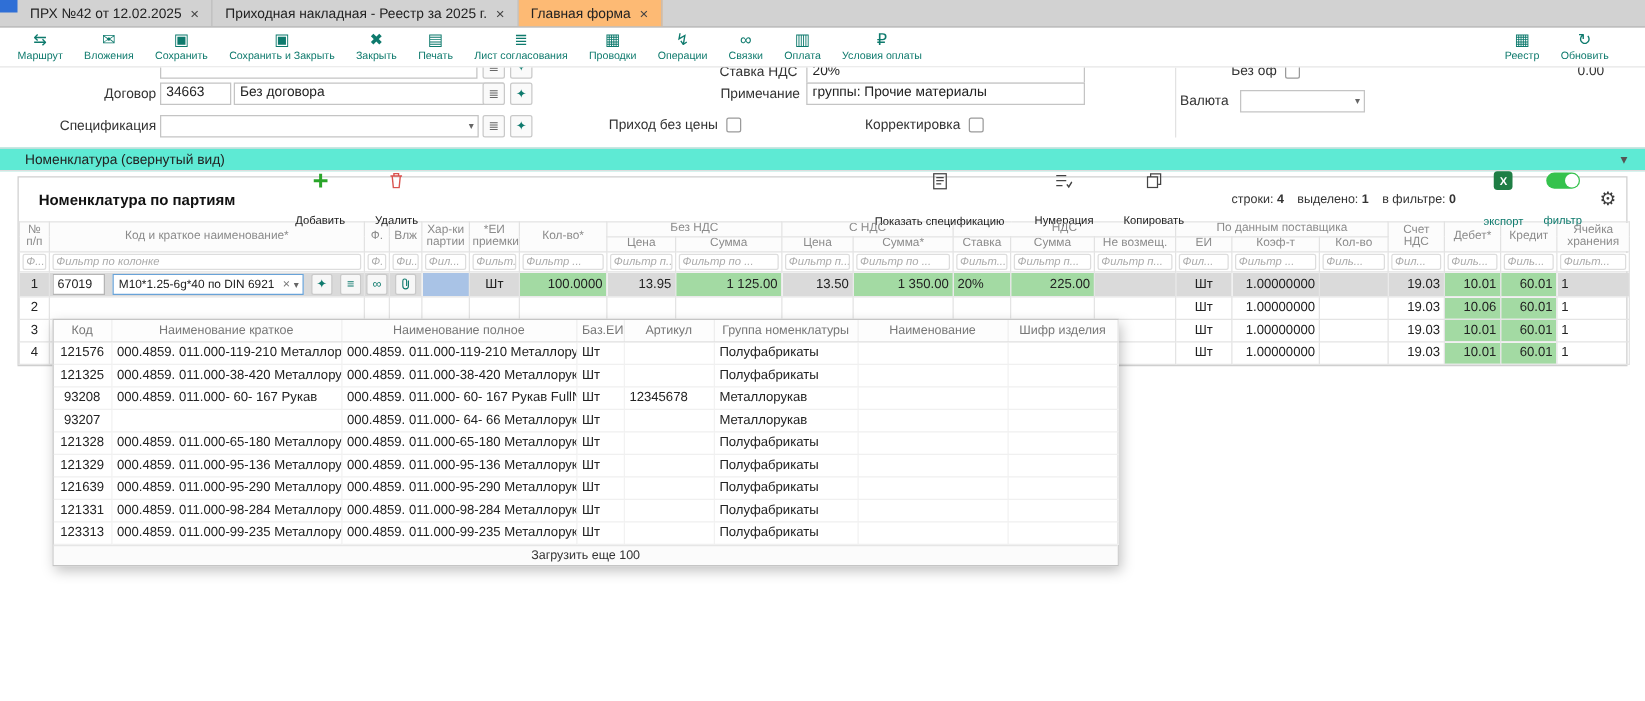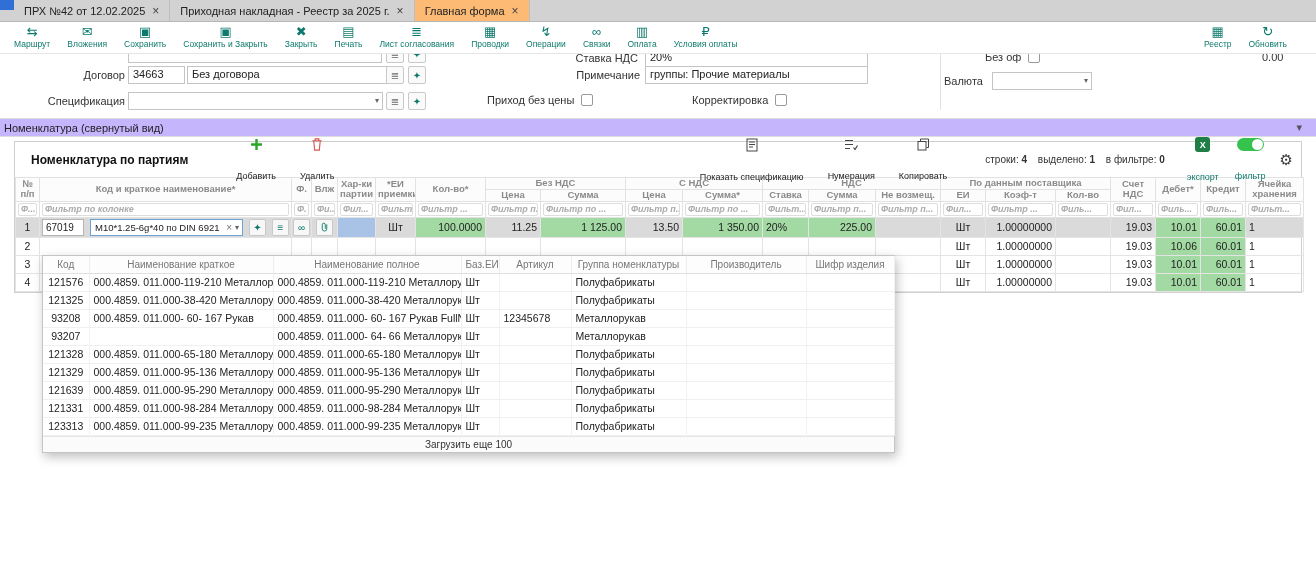--- a/index.html
+++ b/index.html
@@ -38,23 +38,23 @@
   .sqb{position:absolute;width:18px;height:18px;border:1px solid #c9c9c9;background:#fafafa;
        border-radius:2px;display:flex;align-items:center;justify-content:center;
        color:#0e7a6d;font-size:10px}
   .cbrow{position:absolute;color:#333;font-size:11px;display:flex;align-items:center}
   .cb{display:inline-block;width:12px;height:12px;border:1px solid #9a9a9a;background:#fff;
       margin-left:7px;border-radius:2px}
   .vdiv{position:absolute;top:0;bottom:4px;width:1px;background:#e2e2e2}
   .fval{position:absolute;color:#333;font-size:11px}
 
   
-  .sectionbar{position:absolute;top:118px;left:0;right:0;height:19px;background:#c4b5fd;
+  .sectionbar{position:absolute;top:118px;left:0;right:0;height:19px;background:#5eead4;
               border-top:1px solid #ddd;border-bottom:1px solid #ddd;display:flex;
-              align-items:center;padding:0 14px 0 4px;font-size:11px;color:#222}
+              align-items:center;padding:0 14px 0 20px;font-size:11px;color:#222}
   .sectionbar .chev{margin-left:auto;color:#555;font-size:11px}
 
   
   .panel{position:absolute;top:141px;left:14px;width:1288px;border:1px solid #cfcfcf;background:#fff}
   .phead{height:35px;display:flex;align-items:center;padding:0 8px 0 16px}
   .ptitle{font-weight:bold;font-size:12px;color:#111;margin-right:48px;white-space:nowrap}
   .pbtn{display:flex;flex-direction:column;align-items:center;margin-right:24px;
         font-size:9px;color:#222;white-space:nowrap}
   .pbtn .plb{line-height:10px;margin-top:20px}
   .pbtn.teal .plb{color:#0e7a6d}
@@ -63,21 +63,21 @@
   .stats b{font-weight:bold;margin-right:8px}
   .xls{width:15px;height:15px;background:#1f7e45;color:#fff;font-weight:bold;font-size:9px;
        display:flex;align-items:center;justify-content:center;border-radius:3px}
   .toggle{width:27px;height:13px;background:#35c24d;border-radius:7px;position:relative}
   .toggle::after{content:"";position:absolute;right:1px;top:1px;width:11px;height:11px;
                  background:#fff;border-radius:50%}
   .gear{color:#3a3a3a;font-size:15px;margin-left:8px;line-height:15px}
 
   
   table.grid{border-collapse:collapse;table-layout:fixed;width:1286px;font-size:10.5px}
-  .grid th{border:1px solid #e2e2e2;background:#fcfcfc;color:#8b8b8b;font-weight:bold;
+  .grid th{border:1px solid #e2e2e2;background:#fcfcfc;color:#8b8b8b;font-weight:normal;
            font-size:9.5px;padding:0 2px;text-align:center;line-height:1.15;overflow:hidden}
   .grid th.fcell{padding:1px 2px;background:#fff}
   .grid td{border:1px solid #e4e4e4;padding:1px 3px;overflow:hidden;white-space:nowrap;height:18px}
   tr.sel td{background:#dadada}
   td.g{background:#a3daa3 !important}
   td.harki{background:#a9c3e6 !important}
   td.rt{text-align:right}
   td.ct{text-align:center}
   .fin{height:13px;border:1px solid #ddd;border-radius:2px;color:#ababab;font-style:italic;
        font-size:9px;text-align:left;padding:0 2px;overflow:hidden;white-space:nowrap;background:#fff}
@@ -472,21 +472,21 @@
         <td class="iconcell">
           <span class="mini">
             <svg width="9" height="12" viewBox="0 0 10 12">
                 <path d="M7.5 3v5a2.5 2.5 0 0 1-5 0V3.5a1.7 1.7 0 0 1 3.4 0V8" fill="none" stroke="#0e7a6d"></path>
               </svg>
           </span>
         </td>
         <td class="harki"></td>
         <td class="ct">Шт</td>
         <td class="rt g">100.0000</td>
-        <td class="rt">11.25</td>
+        <td class="rt">13.95</td>
         <td class="rt g">1 125.00</td>
         <td class="rt">13.50</td>
         <td class="rt g">1 350.00</td>
         <td class="g">20%</td>
         <td class="rt g">225.00</td>
         <td></td>
         <td class="ct">Шт</td>
         <td class="rt">1.00000000</td>
         <td></td>
         <td class="rt">19.03</td>
@@ -580,21 +580,21 @@
         <col style="width: 88px;">
       </colgroup>
     <thead id="phead2">
         <tr>
           <th>Код</th>
           <th>Наименование краткое</th>
           <th>Наименование полное</th>
           <th>Баз.ЕИ</th>
           <th>Артикул</th>
           <th>Группа номенклатуры</th>
-          <th>Производитель</th>
+          <th>Наименование</th>
           <th>Шифр изделия</th>
         </tr>
       </thead>
     <tbody id="pbody">
         <tr>
           <td class="code">121576</td>
           <td>000.4859. 011.000-119-210 Металлорукав</td>
           <td>000.4859. 011.000-119-210 Металлорукав</td>
           <td>Шт</td>
           <td></td>

